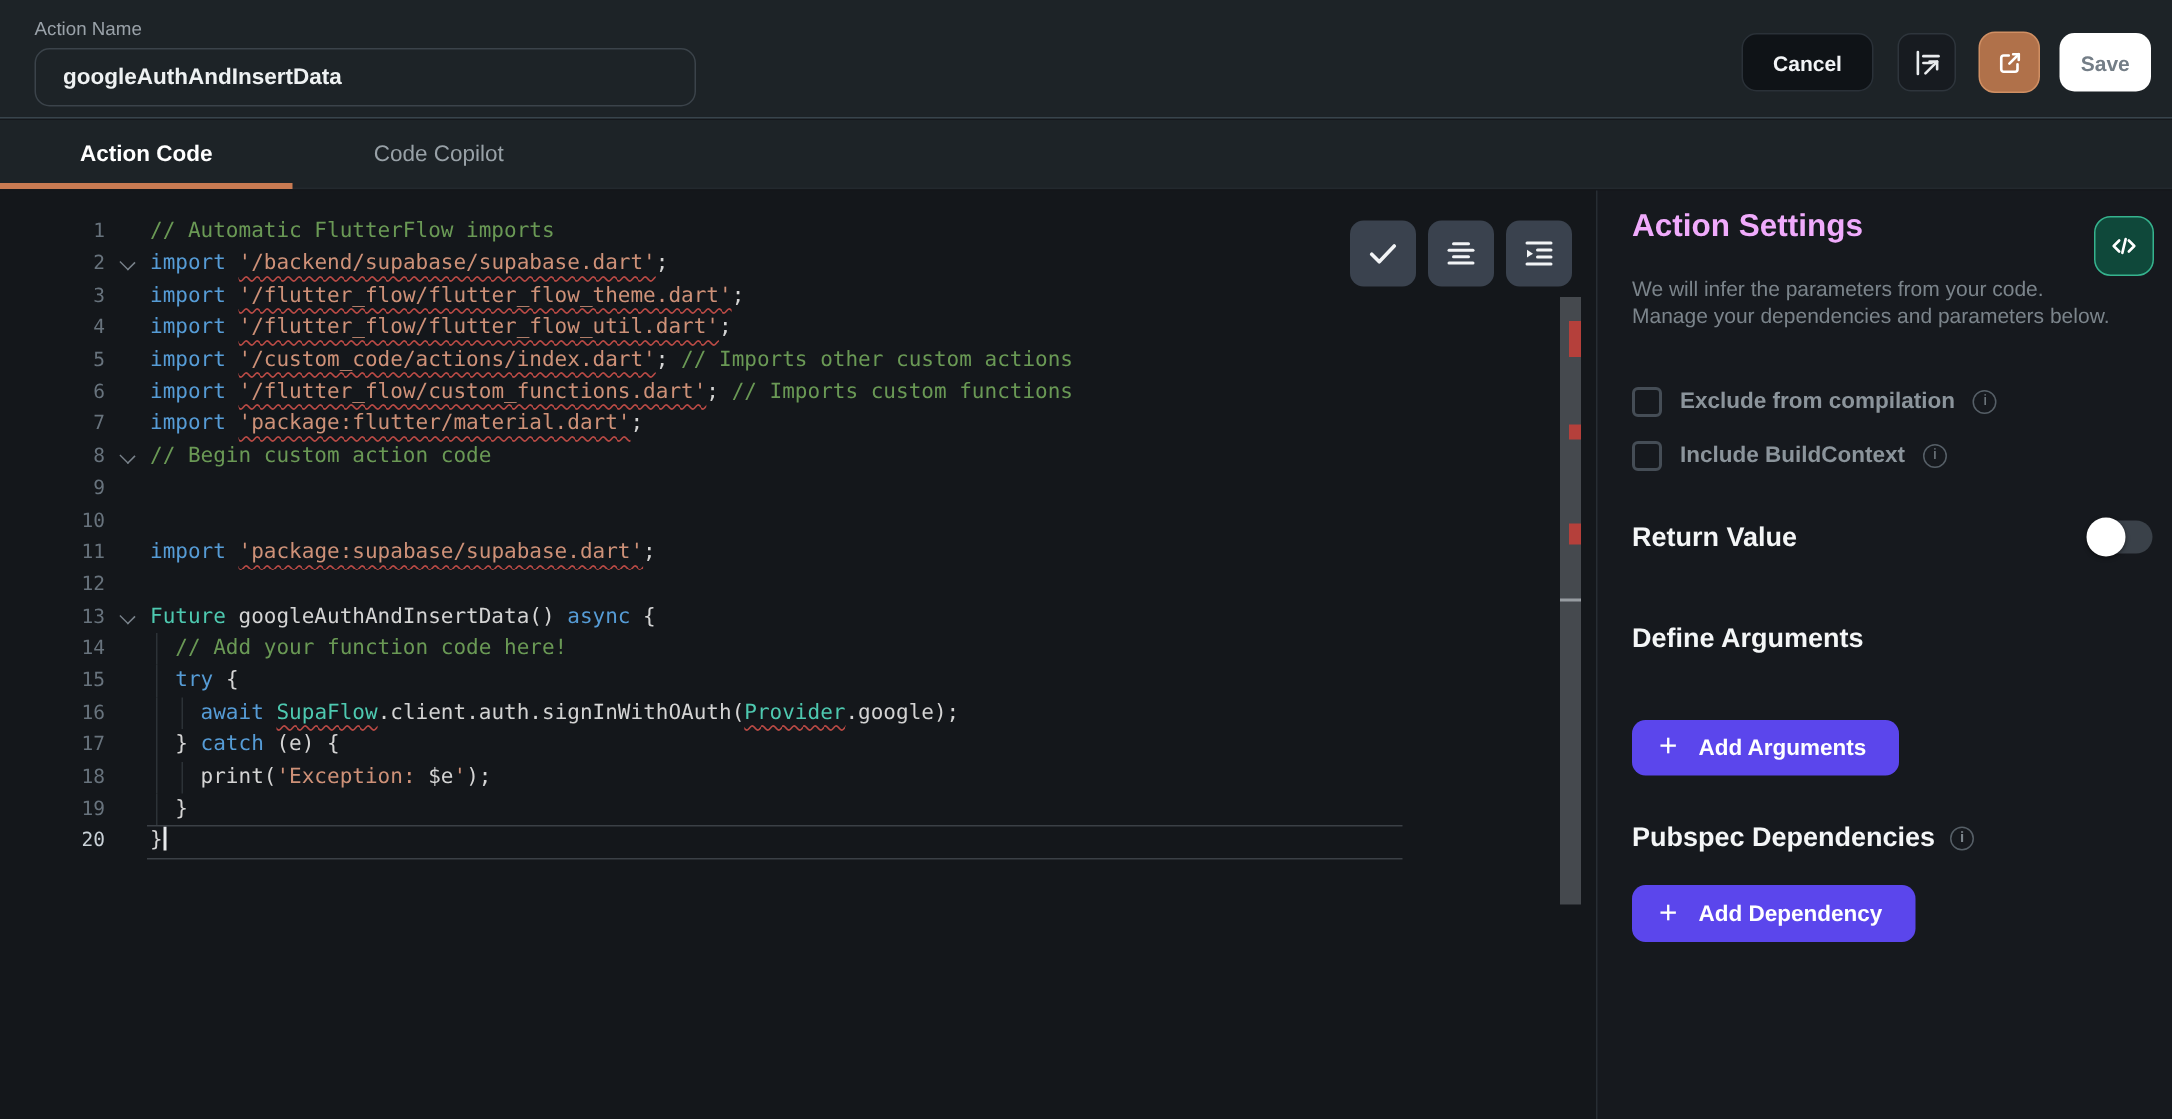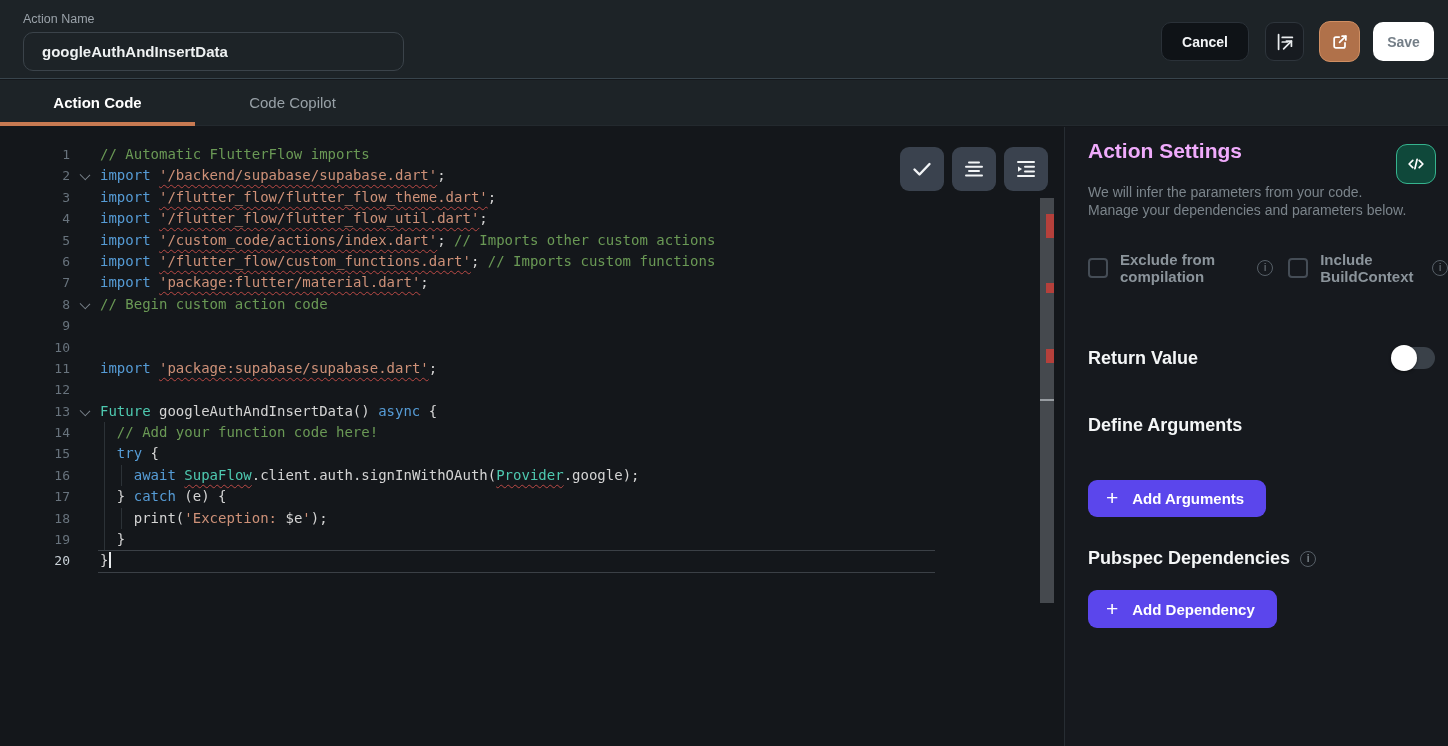--- a/index.html
+++ b/index.html
@@ -3,21 +3,21 @@
 <meta charset="utf-8">
 <style>
   * { margin:0; padding:0; box-sizing:border-box; }
   html,body { width:1448px; height:746px; overflow:hidden; background:#14171b;
     font-family:"Liberation Sans", sans-serif; }
 
   
   .topbar { position:absolute; left:0; top:0; width:1448px; height:79px;
     background:#1d2327; border-bottom:1px solid #38444c; }
   .field-label { position:absolute; left:23px; top:12px; font-size:12.5px; color:#9aa2a9; }
-  .name-input { position:absolute; left:23px; top:32px; width:381px; height:39px;
+  .name-input { position:absolute; left:23px; top:32px; width:441px; height:39px;
     background:transparent; border:1px solid #3b434a; border-radius:10px;
     color:#eef1f2; font-size:15px; font-weight:700; padding:0 18px;
     font-family:"Liberation Sans", sans-serif; outline:none; }
   .btn { position:absolute; display:flex; align-items:center; justify-content:center;
     border-radius:10px; cursor:pointer; font-size:14px; font-weight:700; }
   .btn-cancel { left:1161px; top:22px; width:88px; height:39px; background:#0f1317;
     border:1px solid #2a3138; color:#f2f4f6; }
   .btn-format { left:1265px; top:22px; width:39px; height:39px; background:#171b20;
     border:1px solid #2e353c; border-radius:9px; }
   .btn-external { left:1319px; top:21px; width:41px; height:41px; background:#b0714a;
@@ -77,21 +77,21 @@
   .notch { position:absolute; left:0; width:14px; height:2px; background:#979c a1;
     background:#979ca1; }
 
   
   .p-title { position:absolute; left:23px; top:12px; font-size:21px; font-weight:700; color:#f0abfc; }
   .code-btn { position:absolute; right:12px; top:17px; width:40px; height:40px;
     background:#0f483a; border:1.5px solid #36b38e; border-radius:11px;
     display:flex; align-items:center; justify-content:center; cursor:pointer; }
   .p-desc { position:absolute; left:23px; top:56px; width:320px; font-size:14px;
     line-height:18px; color:#7b848b; }
-  .chks { position:absolute; left:23px; top:130px; display:flex; flex-direction:row; gap:15px; }
+  .chks { position:absolute; left:23px; top:130px; display:flex; flex-direction:column; gap:15px; }
   .chkrow { display:flex; align-items:center; gap:12px; height:21px; }
   .chk { width:20px; height:20px; border:2px solid #454d56; border-radius:4px; cursor:pointer; flex:none; }
   .chklbl { font-size:15px; font-weight:700; color:#8b949b; }
   .info { width:16px; height:16px; border:1.5px solid #565f67; border-radius:50%;
     color:#7d868d; font-size:10px; font-style:normal; display:flex; align-items:center;
     justify-content:center; cursor:pointer; flex:none; }
   .h2 { position:absolute; left:23px; font-size:18px; font-weight:700; color:#f4f6f7; }
   .rv-title { top:221px; }
   .toggle { position:absolute; right:13px; top:220px; width:42px; height:22px;
     background:#3a4149; border-radius:11px; cursor:pointer; }

